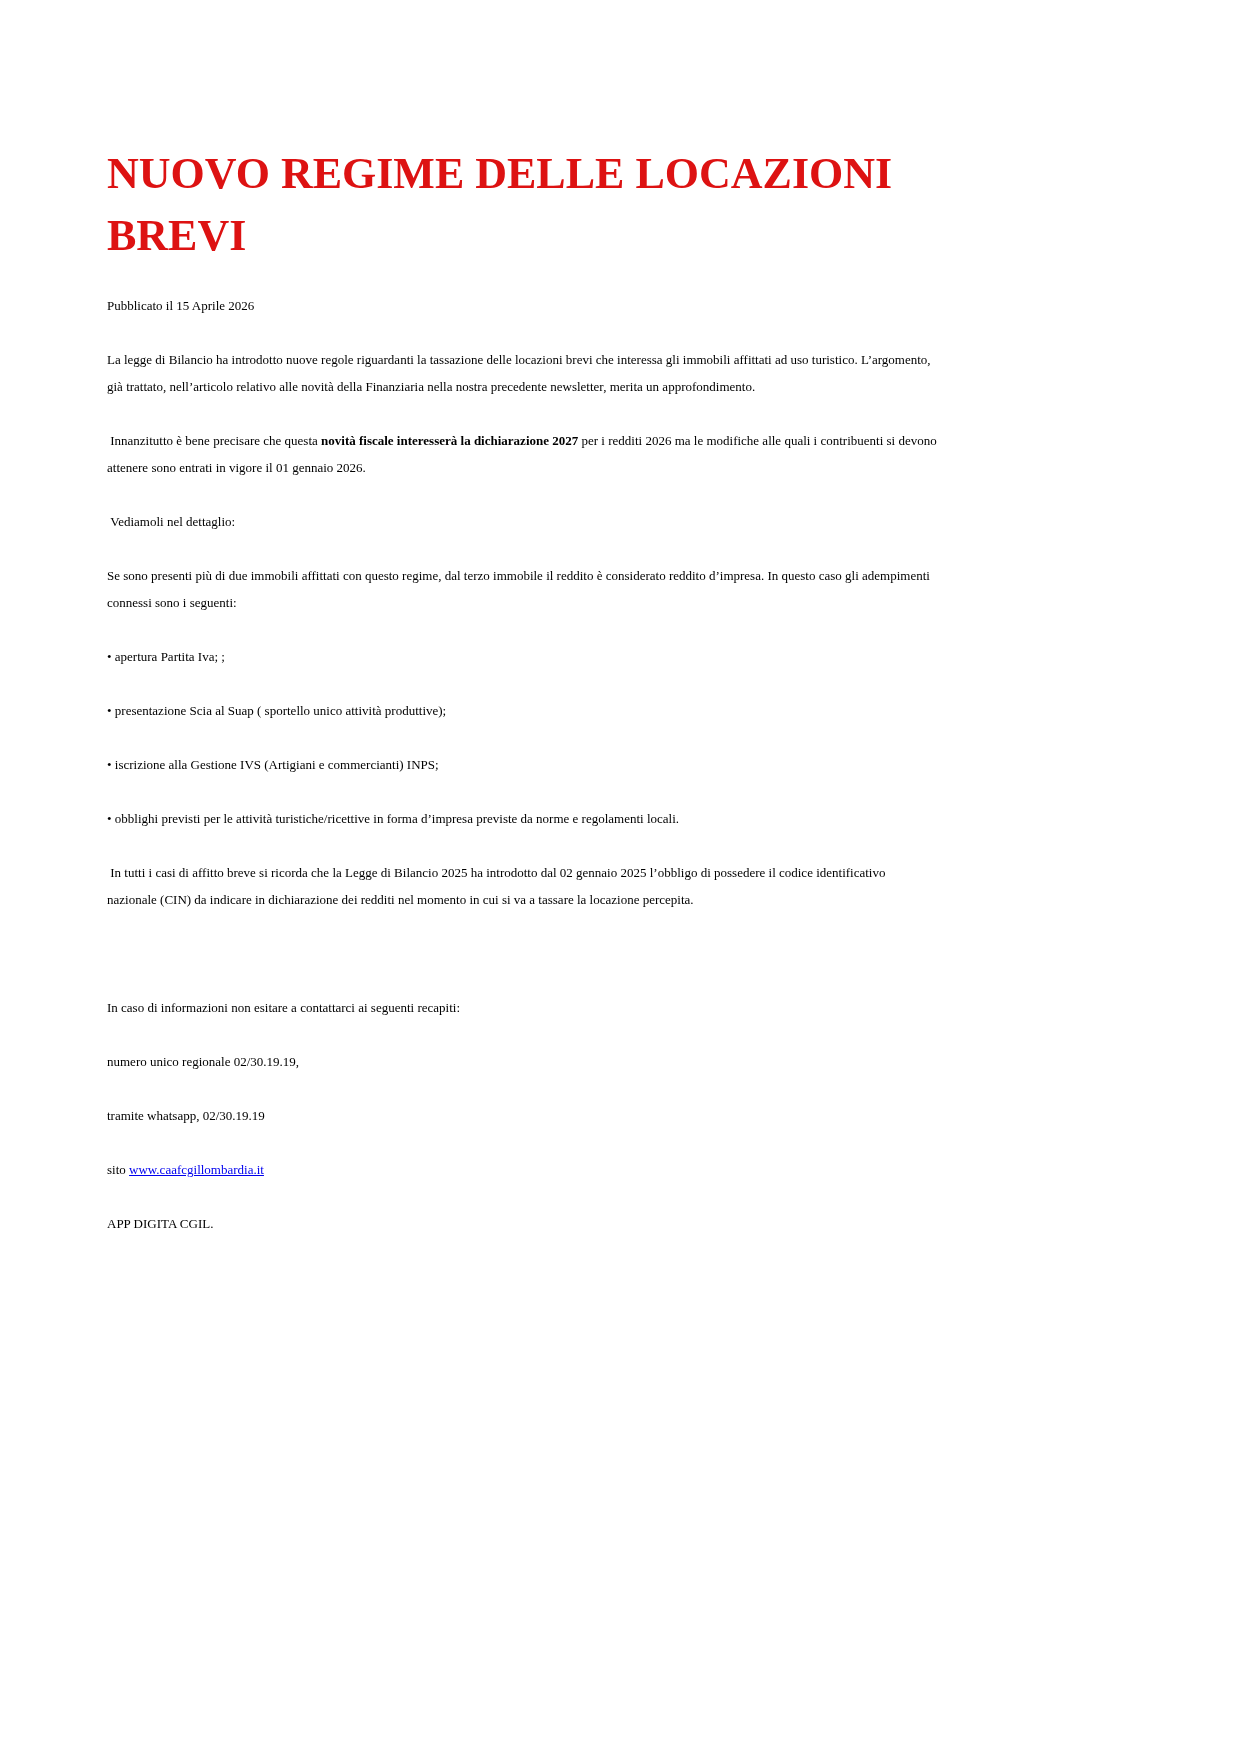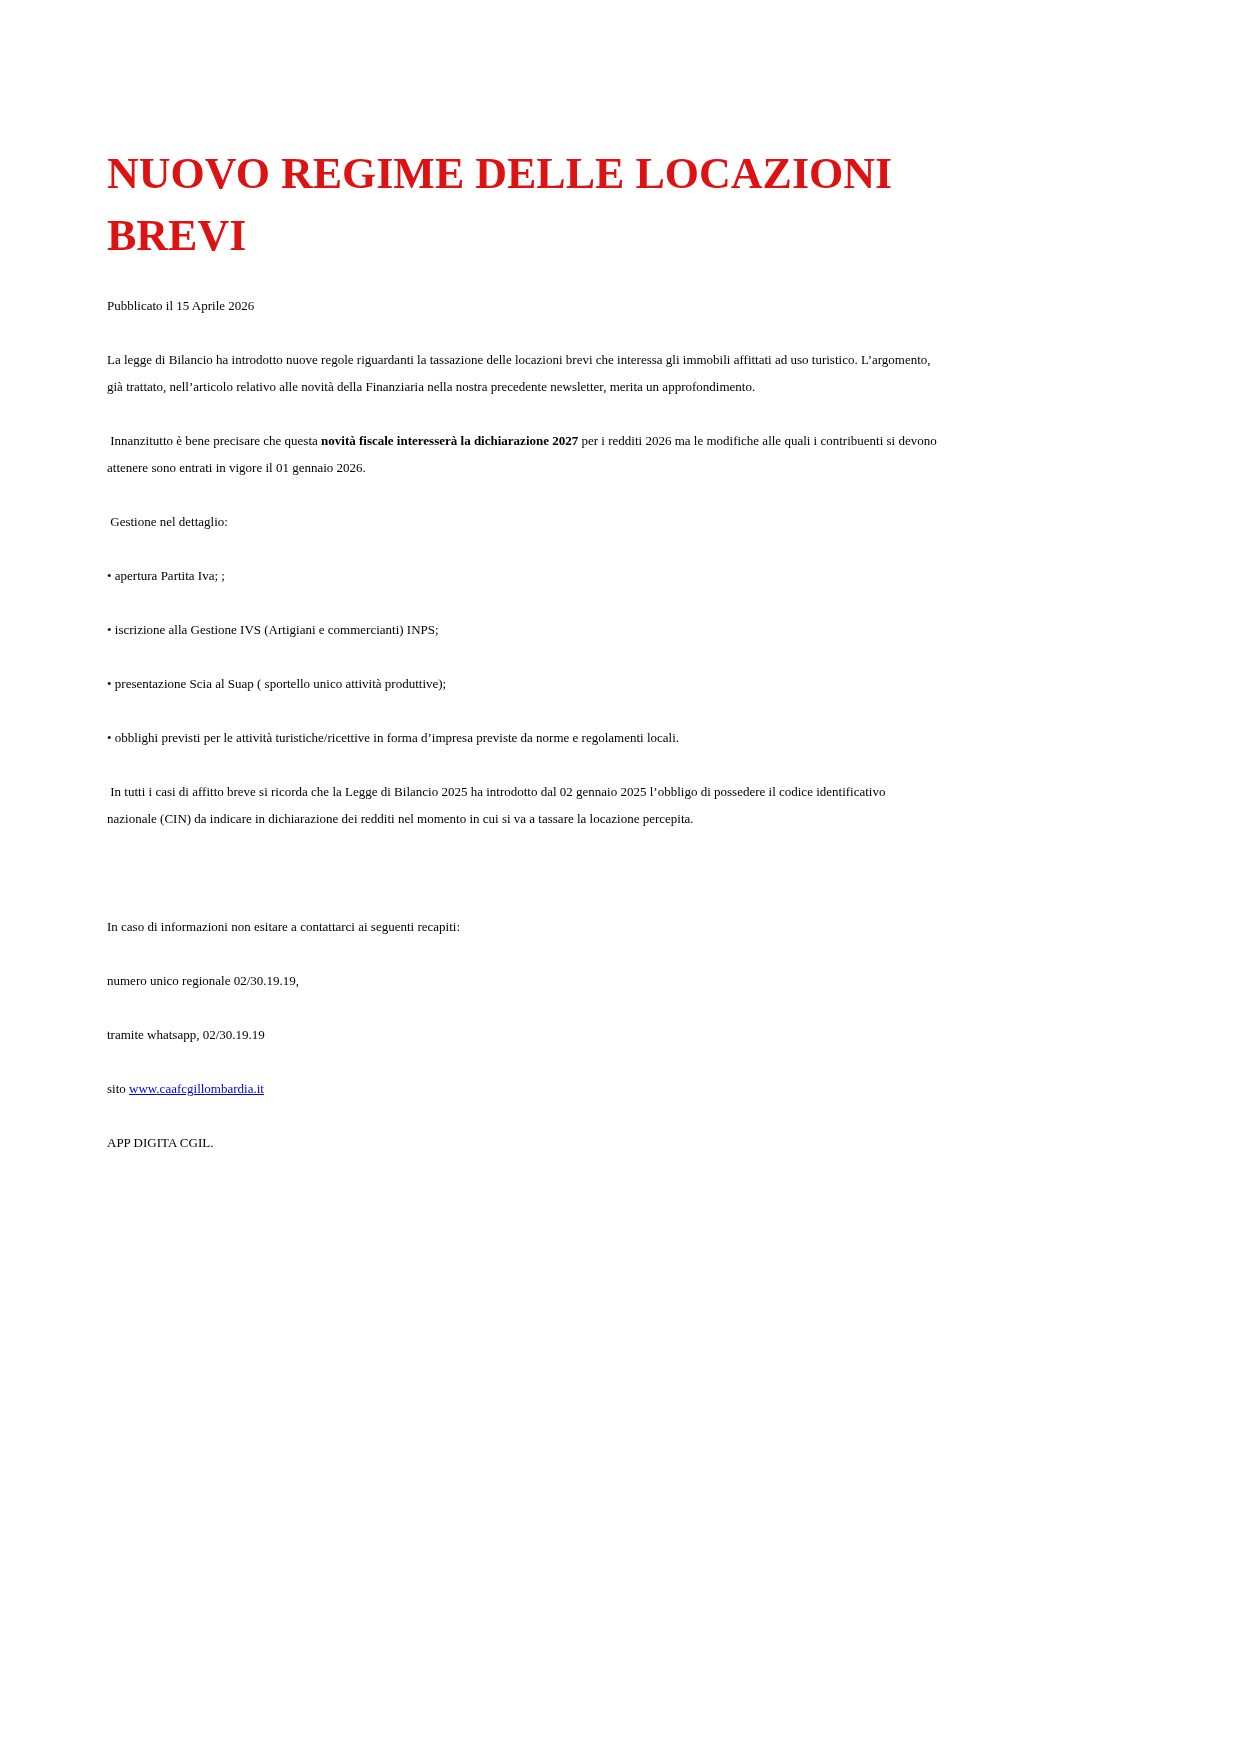--- a/index.html
+++ b/index.html
@@ -45,24 +45,25 @@
 </style>
 </head>
 <body style="color: rgb(0, 0, 0); background: rgb(255, 255, 255);">
 
 <div class="page">
   <h1 class="title" style="color: rgb(221, 18, 18);">NUOVO REGIME DELLE LOCAZIONI BREVI</h1>
   <p class="pub">Pubblicato il 15 Aprile 2026</p>
   <div>
       <p class="para"><span>La legge di Bilancio ha introdotto nuove regole riguardanti la tassazione delle locazioni brevi che interessa gli immobili affittati ad uso turistico. L’argomento, già trattato, nell’articolo relativo alle novità della Finanziaria nella nostra precedente newsletter, merita un approfondimento.</span></p>
       <p class="para"><span> Innanzitutto è bene precisare che questa </span><strong>novità fiscale interesserà la dichiarazione 2027</strong><span> per i redditi 2026 ma le modifiche alle quali i contribuenti si devono attenere sono entrati in vigore il 01 gennaio 2026.</span></p>
-      <p class="para"><span> Gestione nel dettaglio:</span></p>
+      <p class="para"><span> Vediamoli nel dettaglio:</span></p>
+      <p class="para"><span>Se sono presenti più di due immobili affittati con questo regime, dal terzo immobile il reddito è considerato reddito d’impresa. In questo caso gli adempimenti connessi sono i seguenti:</span></p>
       <p class="para"><span>• </span><span>apertura Partita Iva; ;</span></p>
+      <p class="para"><span>• </span><span>presentazione Scia al Suap ( sportello unico attività produttive);</span></p>
       <p class="para"><span>• </span><span>iscrizione alla Gestione IVS (Artigiani e commercianti) INPS;</span></p>
-      <p class="para"><span>• </span><span>presentazione Scia al Suap ( sportello unico attività produttive);</span></p>
       <p class="para"><span>• </span><span>obblighi previsti per le attività turistiche/ricettive in forma d’impresa previste da norme e regolamenti locali.</span></p>
       <p class="para"><span> In tutti i casi di affitto breve si ricorda che la Legge di Bilancio 2025 ha introdotto dal 02 gennaio 2025 l’obbligo di possedere il codice identificativo nazionale (CIN) da indicare in dichiarazione dei redditi nel momento in cui si va a tassare la locazione percepita.</span></p>
       <p class="para spacer"></p>
       <p class="para"><span>In caso di informazioni non esitare a contattarci ai seguenti recapiti:</span></p>
       <p class="para"><span>numero unico regionale 02/30.19.19,</span></p>
       <p class="para"><span>tramite whatsapp, 02/30.19.19</span></p>
       <p class="para"><span>sito </span><a href="#" style="color: rgb(0, 0, 238);">www.caafcgillombardia.it</a></p>
       <p class="para"><span>APP DIGITA CGIL.</span></p>
     </div>
 </div>

